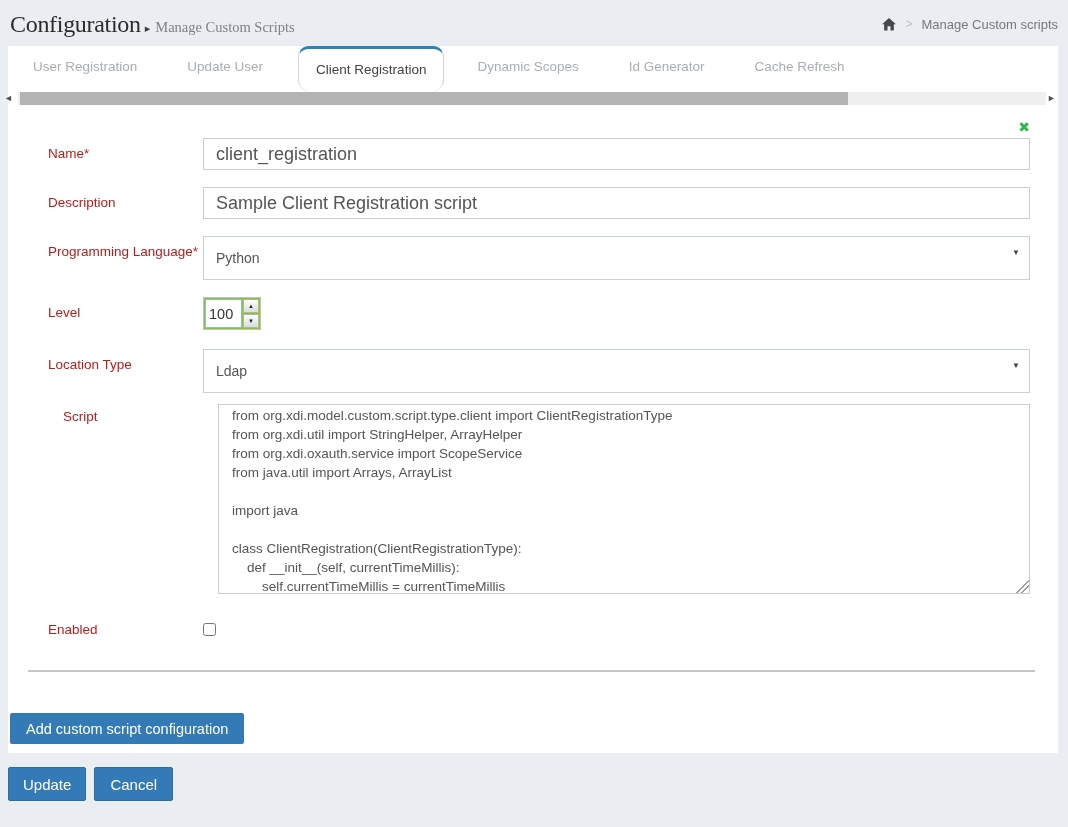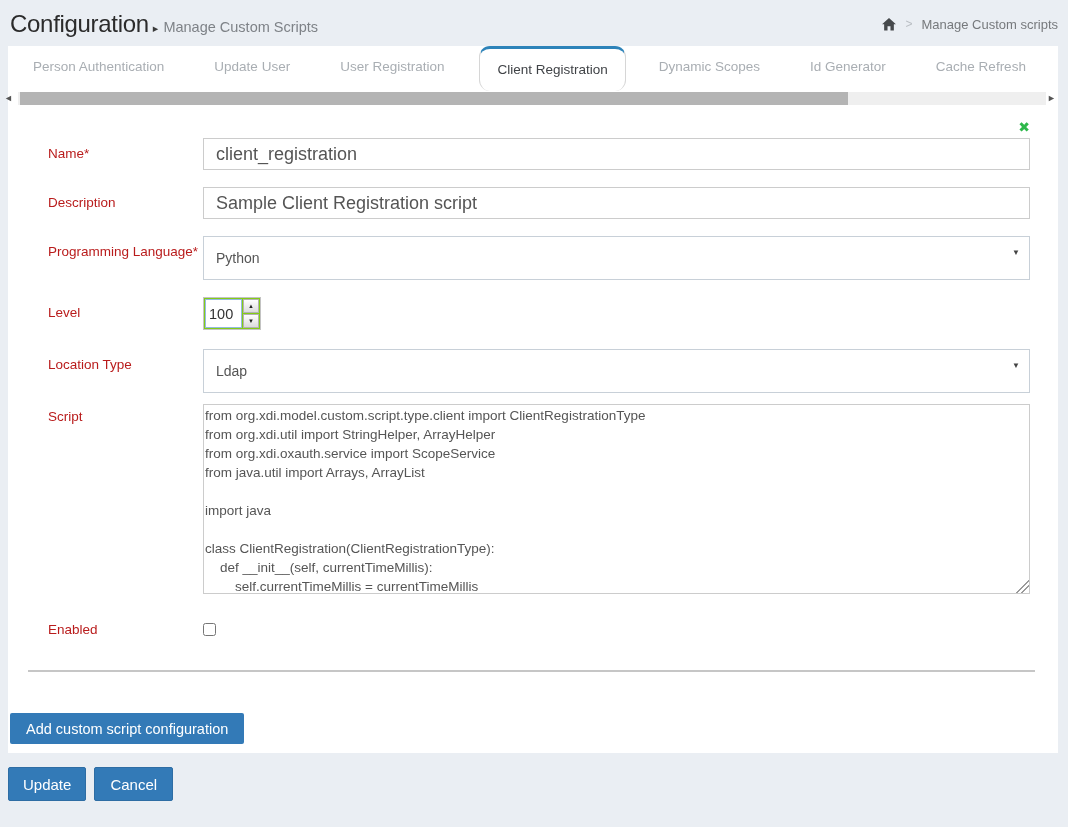--- a/index.html
+++ b/index.html
@@ -5,21 +5,21 @@
   * { box-sizing: border-box; margin: 0; padding: 0; }
   html,body { width:1068px; height:827px; overflow:hidden; }
   body {
     font-family: "Liberation Sans", "DejaVu Sans", sans-serif;
     background:#eaeef3;
     color:#333;
   }
 
   
   .header { height:46px; display:flex; align-items:center; justify-content:space-between; padding:2px 10px 0 10px; }
-  .header-left { display:flex; align-items:baseline; }
+  .header-left { display:flex; align-items:baseline;font-family:Liberation Serif, serif; }
   .page-title { font-size:24px; font-weight:400; color:#2b2b2b; letter-spacing:-0.3px; }
   .title-arrow { font-size:11px; color:#3a3a3a; margin:0 5px 0 4px; }
   .page-subtitle { font-size:14.5px; color:#7e8287; }
   .crumbs { display:flex; align-items:center; font-size:13px; color:#76797c; }
   .crumbs .home-ic { width:14px; height:13px; display:inline-block; }
   .crumbs .home-ic svg { display:block; }
   .crumbs .sep { color:#b9bec3; margin:0 9px; font-size:12px; }
 
   
   .panel { background:#fff; margin:0 10px 0 8px; }
@@ -71,21 +71,21 @@
 
   .btn { display:inline-block; border:none; cursor:pointer; font-family:inherit; border-radius:2px; }
   .btn-primary { background:#337ab7; color:#fff; font-size:14.5px; }
   .btn-addprop { height:34px; padding:0 16px; }
   .btn-addcfg { height:31px; padding:0 16px; }
   .btn-bordered { border:1px solid #2e6da4; }
 
   textarea.script {
     width:100%; height:190px; border:1px solid #ccc; resize:both;
     font-family:inherit; font-size:13.5px; line-height:19px; color:#555;
-    padding:1px 1px; outline:none; white-space:pre; overflow:auto; background:#fff;
+    padding:1px 13px; outline:none; white-space:pre; overflow:auto; background:#fff;
   }
   textarea.script::-webkit-scrollbar { width:17px; height:17px; background:#fafafa; }
   textarea.script::-webkit-scrollbar-track { background:#f6f6f6; border-left:1px solid #e8e8e8; }
   textarea.script::-webkit-scrollbar-thumb { background:#b9bdc1; border:1px solid #aaaeb2; }
   textarea.script::-webkit-resizer { background:linear-gradient(135deg, transparent 55%, #9a9a9a 55%, #9a9a9a 62%, transparent 62%, transparent 72%, #9a9a9a 72%, #9a9a9a 79%, transparent 79%); }
 
   .chk { width:13px; height:13px; margin-top:9px; cursor:pointer; }
 
   .divider { border:none; border-top:2px solid #c6c6c6; margin:30px 23px 0 20px; }
 
@@ -113,23 +113,22 @@
         </svg>
     </span>
     <span class="sep">&gt;</span>
     <span>Manage Custom scripts</span>
   </div>
 </div>
 
 <div class="panel">
 
   <div class="tab-row">
-    <div class="tab">Person Authentication</div>
+    <div class="tab">User Registration</div>
     <div class="tab">Update User</div>
-    <div class="tab">User Registration</div>
     <div class="tab active">Client Registration</div>
     <div class="tab">Dynamic Scopes</div>
     <div class="tab">Id Generator</div>
     <div class="tab">Cache Refresh</div>
 
   </div>
 
   <div class="hscroll">
     <span class="hs-arrow hs-left">◄</span>
     <div class="hs-track">
@@ -186,21 +185,21 @@
       <div class="fctrl">
         <div class="selbox">
           <span>Ldap</span>
           <span class="caret">▼</span>
         </div>
       </div>
     </div>
 
 
     <div class="frow" style="margin-bottom:16px;">
-      <div class="flabel" style="padding-top:5px;">Script</div>
+      <div class="flabel" style="padding-top:5px;margin-left:15px;">Script</div>
       <div class="fctrl">
         <textarea class="script" spellcheck="false" style="">from org.xdi.model.custom.script.type.client import ClientRegistrationType
 from org.xdi.util import StringHelper, ArrayHelper
 from org.xdi.oxauth.service import ScopeService
 from java.util import Arrays, ArrayList
 
 import java
 
 class ClientRegistration(ClientRegistrationType):
     def __init__(self, currentTimeMillis):

